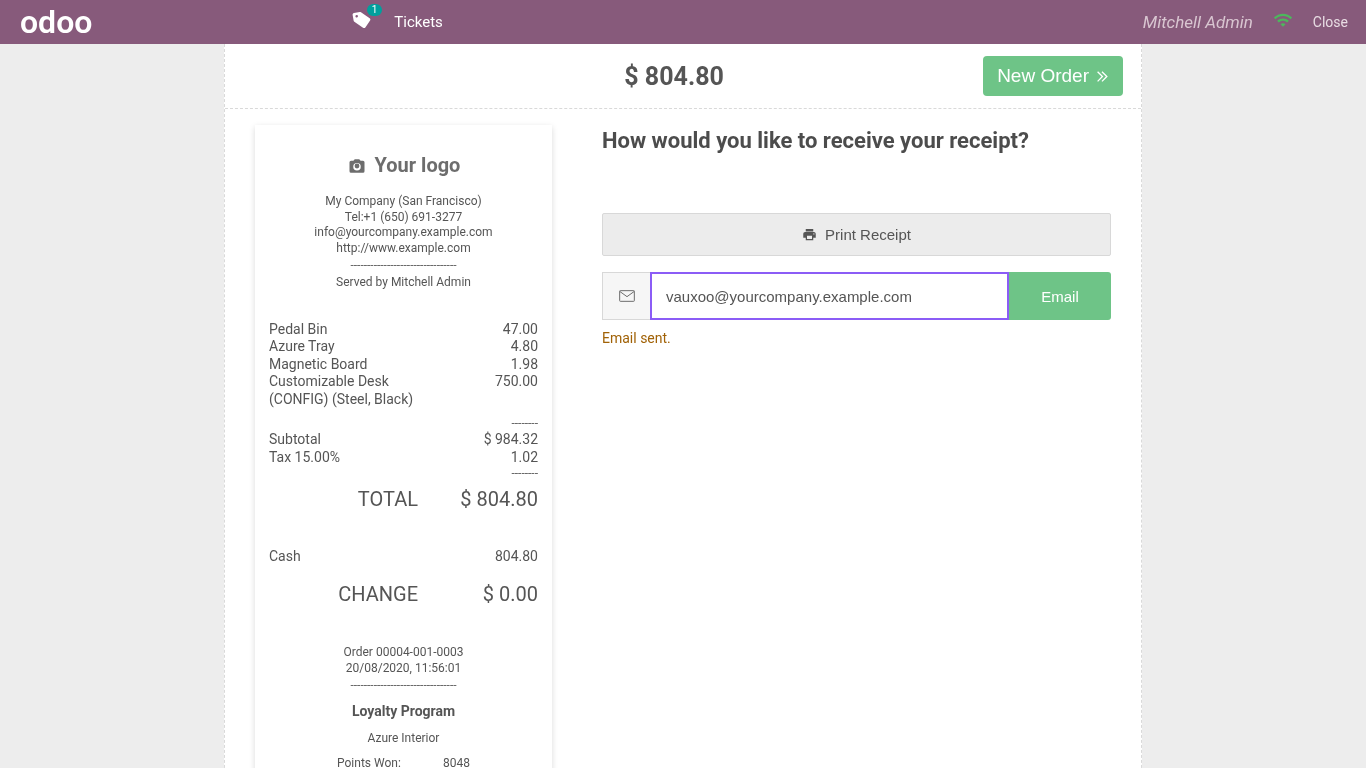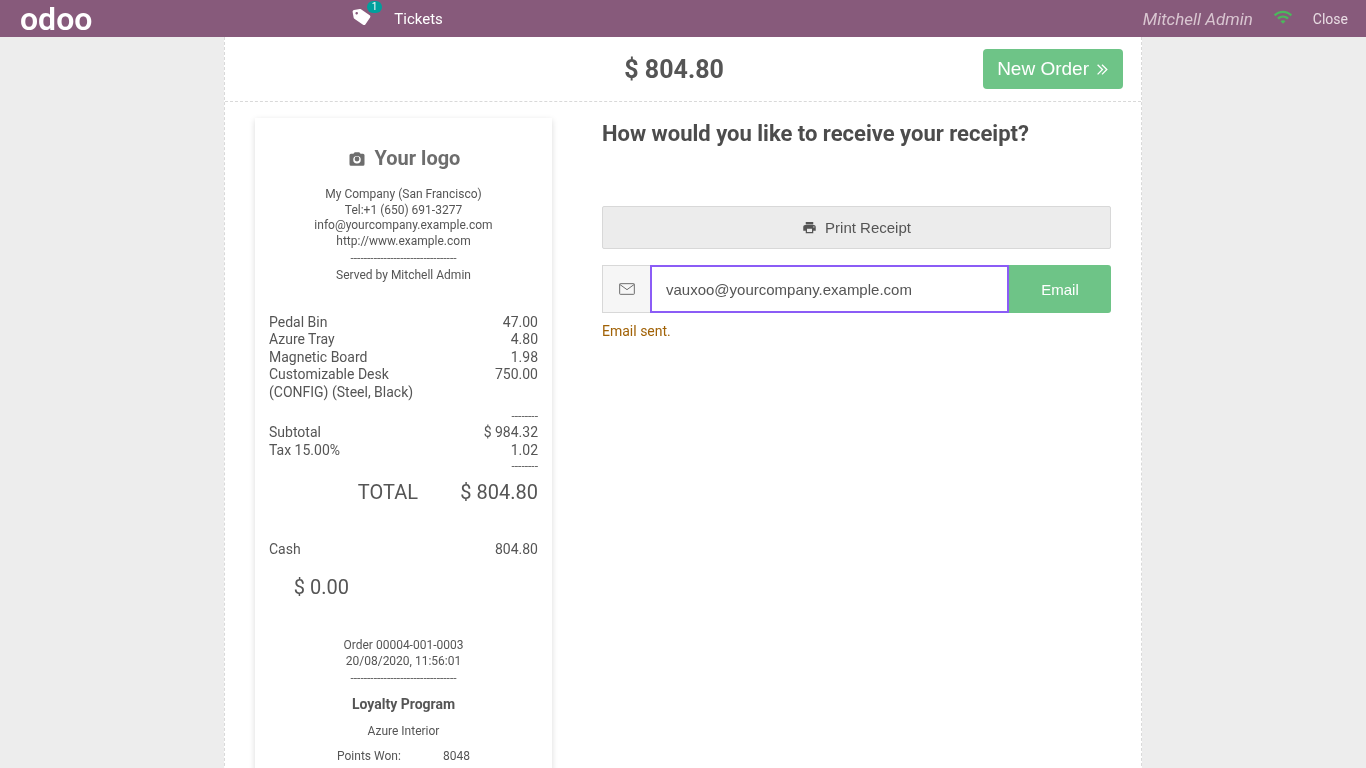--- a/index.html
+++ b/index.html
@@ -6,21 +6,21 @@
     body {
       font-family: -apple-system, BlinkMacSystemFont, "Segoe UI", Roboto, "Helvetica Neue", Arial, sans-serif;
       background: #ededed;
       width: 1366px;
       height: 768px;
       overflow: hidden;
       color: #4c4c4c;
     }
     .header {
       background: #875A7B;
-      height: 37px;
+      height: 44px;
       display: flex;
       align-items: center;
       padding: 0 18px 0 20px;
       color: #fff;
     }
     .logo {
       font-size: 32px;
       font-weight: 600;
       letter-spacing: 0px;
       line-height: 1;
@@ -264,20 +264,21 @@
           <span class="value">$ 804.80</span>
         </div>
       </div>
 
       <div class="payments">
         <div class="line">
           <span class="name">Cash</span>
           <span class="price">804.80</span>
         </div>
         <div class="big-line" style="margin-top:16px">
+          <span class="label">CHANGE</span>
           <span class="value">$ 0.00</span>
         </div>
       </div>
 
       <div class="footer-block">
         <div class="receipt-center">Order 00004-001-0003</div>
         <div class="receipt-center">20/08/2020, 11:56:01</div>
         <div class="dash-sep">--------------------------------</div>
         <div class="loyalty-title">Loyalty Program</div>
         <div class="receipt-center" style="margin-top:10px">Azure Interior</div>

